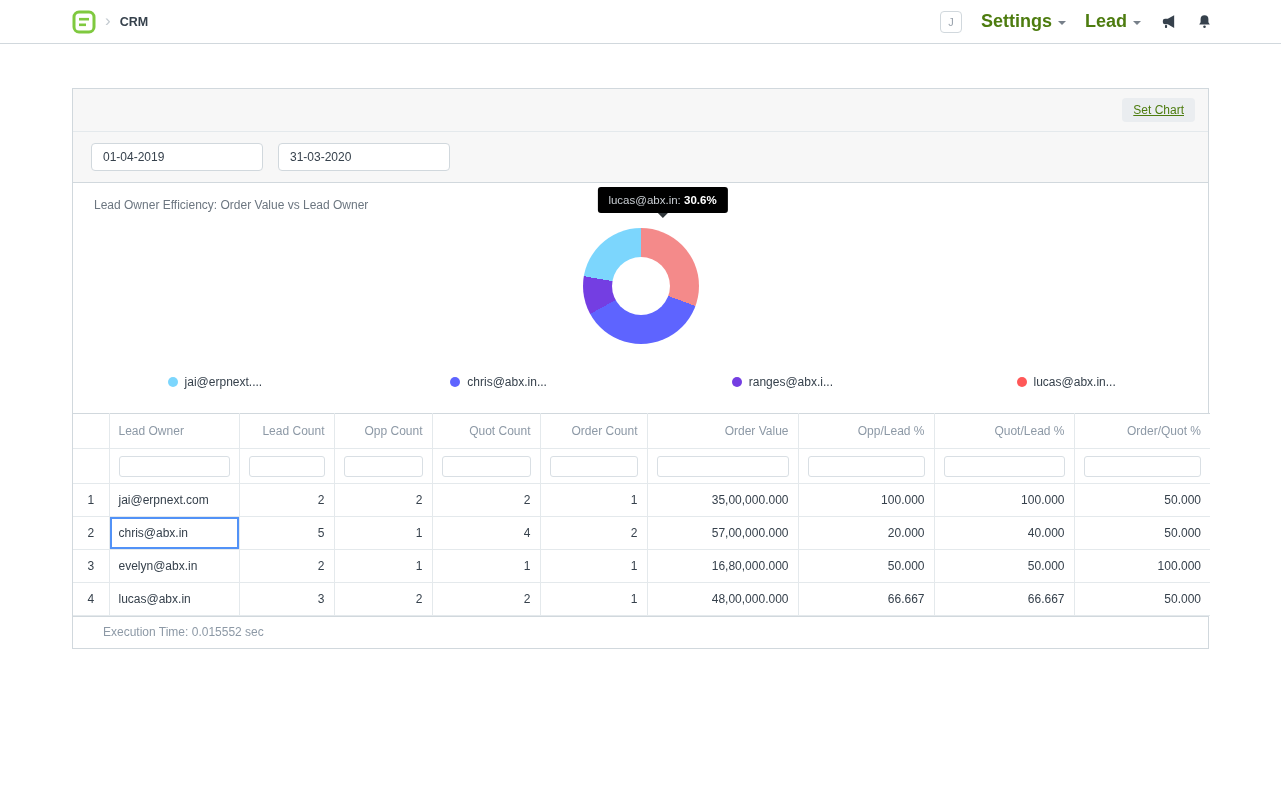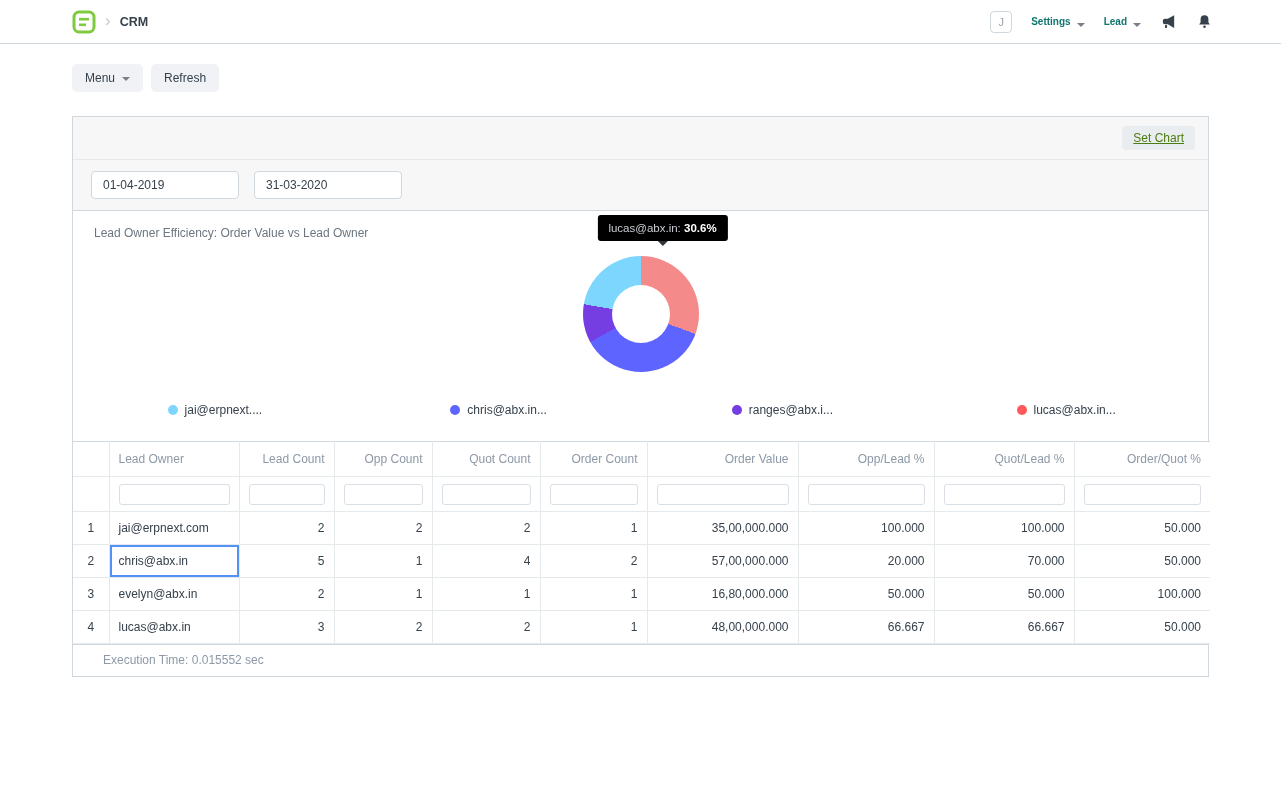--- a/index.html
+++ b/index.html
@@ -17,38 +17,38 @@
   .chev { color:#c3cad0; font-size:17px; line-height:1; margin-top:-3px; }
   .breadcrumb { font-size:12.5px; font-weight:600; color:#36414c; cursor:pointer; text-decoration:none; }
   .nav-search { position:relative; width:298px; }
   .nav-search input { width:100%; height:28px; border:1px solid #d1d8dd; border-radius:6px;
     padding:0 30px 0 11px; font:inherit; font-size:12px; color:#36414c; outline:none; background:#fff; }
   .nav-search input::placeholder { color:#a6b1b9; }
   .search-icon { position:absolute; right:8px; top:5px; line-height:0; cursor:pointer; }
   .nav-right { display:flex; align-items:center; gap:19px; margin-left:30px; }
   .avatar { width:22px; height:22px; border:1px solid #d1d8dd; border-radius:4px; background:#fff;
     display:flex; align-items:center; justify-content:center; font-size:11px; color:#98a1ab; cursor:pointer; }
-  .nav-item { display:flex; align-items:flex-end; gap:6px; background:none; border:none;
-    font:inherit; font-size:10px; font-weight:600; color:#0f766e; cursor:pointer; }
+  .nav-item { display:flex; align-items:center; gap:6px; background:none; border:none;
+    font:inherit; font-size:18px; font-weight:600; color:#4d7c0f; cursor:pointer; }
   .caret { width:0; height:0; border-left:4px solid transparent; border-right:4px solid transparent;
     border-top:4.5px solid #77808a; display:inline-block; margin-top:2px; }
   .nav-icon { line-height:0; cursor:pointer; }
   
   .page-head { display:flex; align-items:center; justify-content:space-between; padding:20px 72px 24px; background:#fff; }
   .page-title { font-size:26px; font-weight:700; color:#36414c; letter-spacing:-0.3px; }
   .head-actions { display:flex; gap:8px; }
   .btn { background:#f0f2f5; border:none; border-radius:5px; height:28px; padding:0 13px;
     font:inherit; font-size:12px; color:#36414c; cursor:pointer; display:inline-flex; align-items:center; gap:7px; }
   
   .report { margin:0 72px; border:1px solid #d1d8dd; background:#fff; }
   .toolbar { background:#f7f7f7; padding:9px 13px; display:flex; justify-content:flex-end; }
   .btn-sm { background:#eaedf0; height:24px; padding:0 11px; font-size:12px; border:none; border-radius:4px;
     color:#4d7c0f; font:inherit; font-size:12px; cursor:pointer;text-decoration:underline; }
   .filters { background:#f7f7f7; border-top:1px solid #e4e9ec; padding:11px 18px; display:flex; gap:15px; }
-  .date-input { width:148px; height:28px; border:1px solid #d1d8dd; border-radius:4px; padding:0 11px;
+  .date-input { width:172px; height:28px; border:1px solid #d1d8dd; border-radius:4px; padding:0 11px;
     font:inherit; font-size:12px; color:#36414c; background:#fff; outline:none; }
   
   .chart-area { background:#fff; border-top:1px solid #d1d8dd; position:relative; padding:15px 0 24px; }
   .chart-title { font-size:12px; color:#6c7680; margin-left:21px; }
   .donut-wrap { width:116px; height:116px; margin:16px auto 0; position:relative; }
   .donut { width:116px; height:116px; border-radius:50%; }
   .donut::after { content:""; position:absolute; left:29px; top:29px; width:58px; height:58px;
     background:#fff; border-radius:50%; }
   .legend { display:flex; margin-top:31px;justify-content:center; }
   .legend-item { flex:1; display:flex; align-items:center; justify-content:center; gap:7px;
@@ -113,27 +113,20 @@
     <span class="nav-icon">
       <svg width="17" height="17" viewBox="0 0 24 24" fill="#36414c">
         <path d="M12 3a5.5 5.5 0 0 0-5.5 5.5V13l-2 3.4h15L17.5 13V8.5A5.5 5.5 0 0 0 12 3z"></path>
         <circle cx="12" cy="19.3" r="1.8"></circle>
       </svg>
     </span>
   </div>
 </nav>
 
 <header class="page-head">
-  <div class="head-actions">
-    <button class="btn">
-      <span>Menu</span>
-      <i class="caret"></i>
-    </button>
-    <button class="btn">Refresh</button>
-  </div>
 </header>
 
 <section class="report">
 
   <div class="toolbar">
     <button class="btn-sm">Set Chart</button>
   </div>
 
   <div class="filters">
     <input class="date-input" value="01-04-2019" style="">
@@ -223,21 +216,21 @@
       </tr>
       <tr>
         <td class="t-center">2</td>
         <td class="t-left cell-focused">chris@abx.in</td>
         <td class="t-right">5</td>
         <td class="t-right">1</td>
         <td class="t-right">4</td>
         <td class="t-right">2</td>
         <td class="t-right">57,00,000.000</td>
         <td class="t-right">20.000</td>
-        <td class="t-right">70.000</td>
+        <td class="t-right">40.000</td>
         <td class="t-right">50.000</td>
       </tr>
       <tr>
         <td class="t-center">3</td>
         <td class="t-left">evelyn@abx.in</td>
         <td class="t-right">2</td>
         <td class="t-right">1</td>
         <td class="t-right">1</td>
         <td class="t-right">1</td>
         <td class="t-right">16,80,000.000</td>

